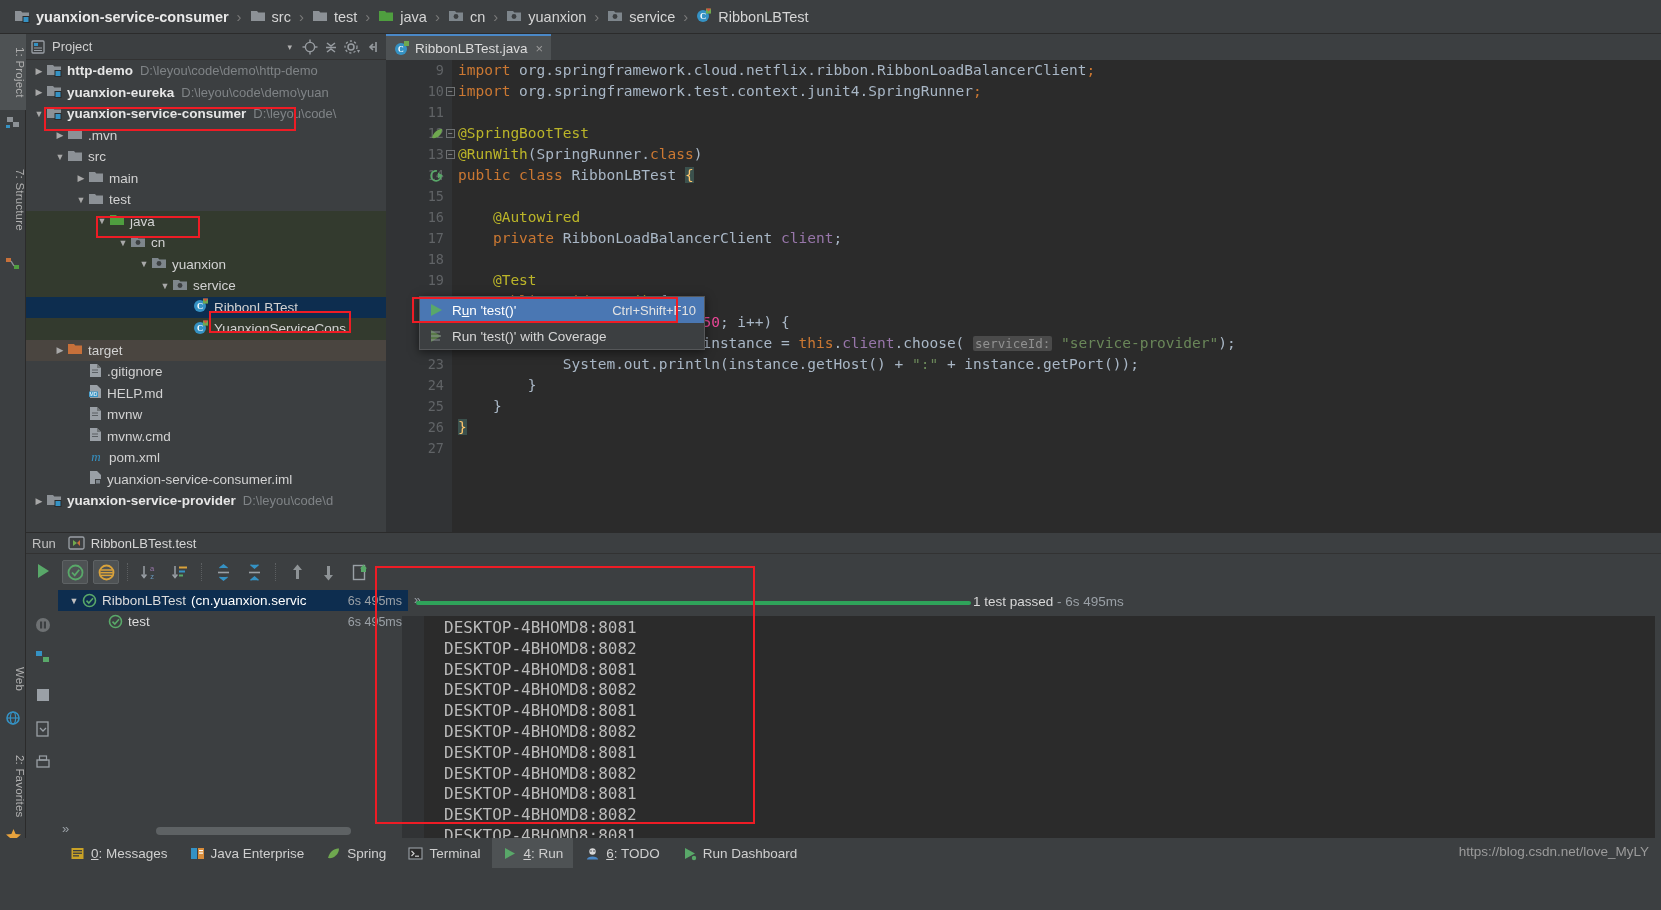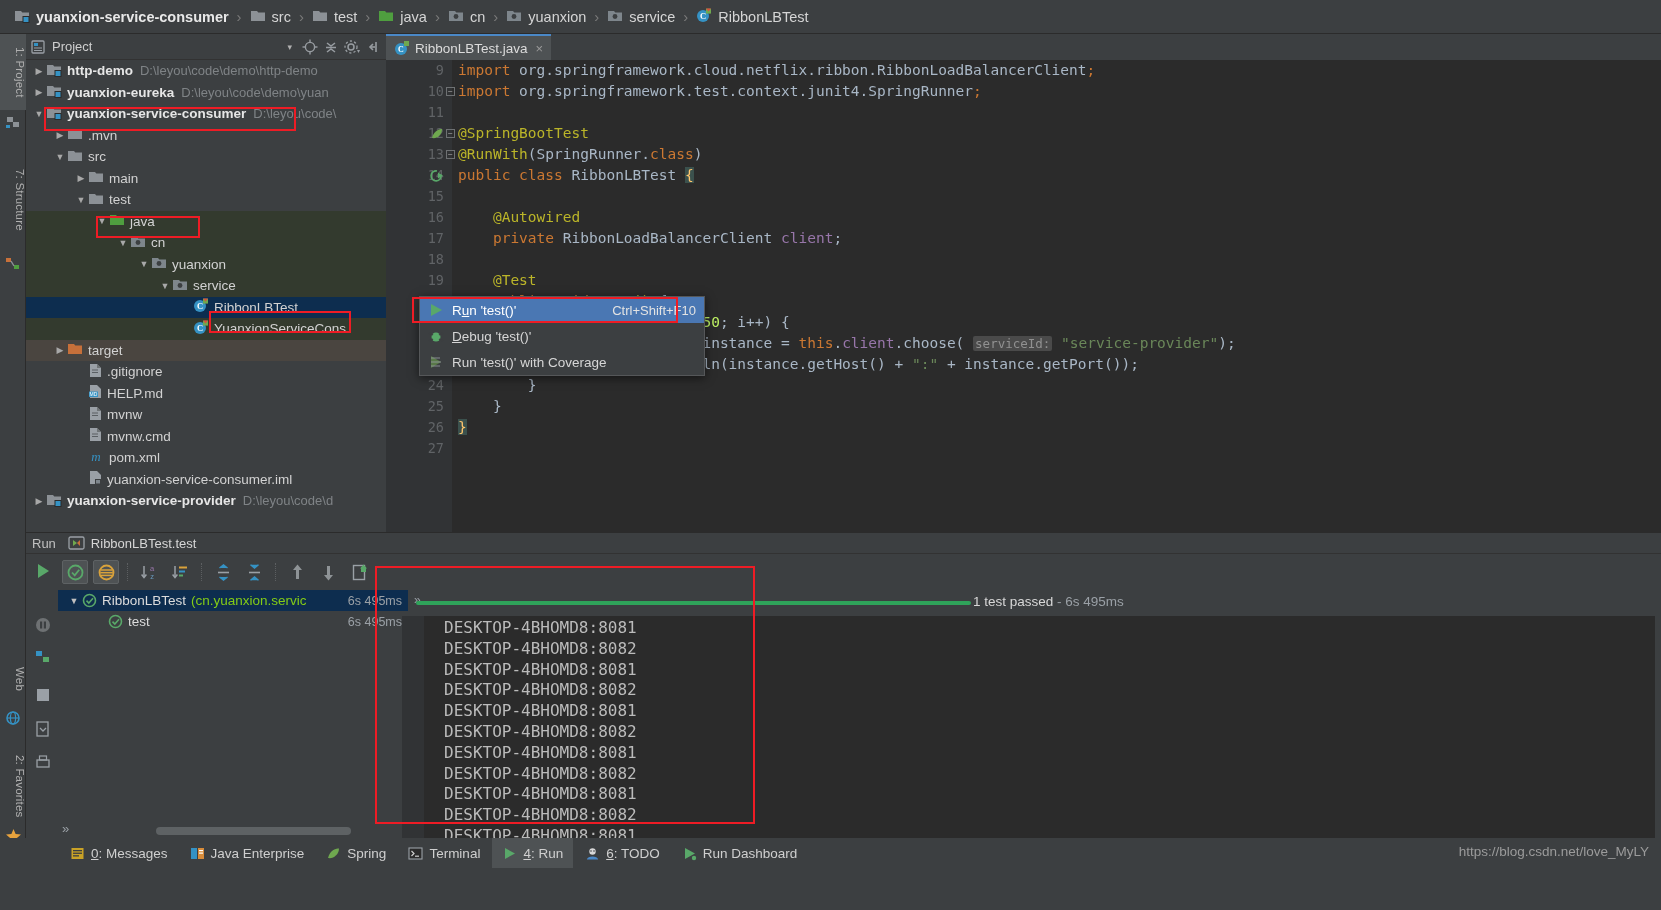--- a/index.html
+++ b/index.html
@@ -75,21 +75,21 @@
   .code-area { position:absolute; top:26px; left:0; width:1275px; height:472px;
                background:#2b2b2b; font-family:"DejaVu Sans Mono", monospace; font-size:14.5px; }
   .gutter { position:absolute; left:0; top:0; width:66px; height:472px; background:#313335; }
   .gline { position:absolute; right:8px; color:#606366; font-size:13.5px;
            font-family:"DejaVu Sans Mono", monospace; }
   .gicon { position:absolute; left:44px; width:14px; height:14px; }
   .codeline { position:absolute; left:72px; white-space:pre; color:#a9b7c6; }
   .k { color:#cc7832; }          
   .ann { color:#bbb529; }        
   .str { color:#6a8759; }        
-  .num { color:#bef264; }        
+  .num { color:#ec4899; }        
   .fld { color:#9876aa; }        
   .cls { color:#a9b7c6; }
   .brace-hl { background:#3b514d; color:#ffc66d; }
   .param-hint { background:#4a4a4a; color:#919191; font-size:12.5px; border-radius:2px; padding:0 2px;}
   .fold { position:absolute; left:60px; width:9px; height:9px; border:1px solid #6e7173;
           color:#999; font-size:8px; line-height:7px; text-align:center; }
 
   
   .ctx-menu {
     position:absolute; left:419px; top:296px; width:286px; background:#3c3f41;
@@ -113,21 +113,21 @@
                      display:flex; align-items:center; gap:5px; padding-left:4px; }
   .tbbtn { width:26px; height:24px; position:relative; display:flex; align-items:center; justify-content:center; }
   .tbbtn.pressed { background:#4e5254; border:1px solid #5e6264; border-radius:2px; }
   .tb-sep { width:1px; height:18px; border-left:1px dotted #5c5f61; margin:0 3px; }
 
   .test-tree { position:absolute; left:32px; top:58px; width:350px; height:248px; background:#3c3f41; }
   .ttrow { height:21px; display:flex; align-items:center; white-space:nowrap; font-size:13.5px; padding-left:8px; }
   .ttrow.sel { background:#0d2d4f; }
   .ttrow .tt-arrow { width:16px; text-align:center; color:#c0c0c0; font-size:9px; }
   .ttrow .tt-name { color:#dcdcdc; margin-left:4px; }
-  .ttrow .tt-pkg { color:#84cc16; margin-left:5px; }
+  .ttrow .tt-pkg { color:#ffffff; margin-left:5px; }
   .ttrow .tt-time { margin-left:auto; color:#9aa0a6; font-size:12.5px; padding-right:6px; }
 
   .console-head { position:absolute; left:382px; top:58px; width:1253px; height:26px;
                   background:#3c3f41; display:flex; align-items:center; }
   .prog-track { position:absolute; left:8px; top:11px; width:555px; height:4px; background:#2fa35a; border-radius:2px; }
   .pass-text { position:absolute; left:565px; top:4px; font-size:13.5px; color:#d8d8d8; }
   .pass-time { color:#9aa0a6; }
   .chev { position:absolute; left:-6px; top:3px; color:#9aa0a6; font-size:12px; }
 
   .console { position:absolute; left:376px; top:84px; width:1253px; height:250px;
@@ -600,30 +600,20 @@
   <div class="ctx-menu" id="ctx-menu">
       <div class="ctx-item active">
         <span class="ctx-ico"><svg width="16" height="16" viewBox="0 0 16 16">
             <polygon points="3,2 3,14 14,8" fill="#59a869"></polygon>
           </svg></span>
         <span>R<span class="u">u</span>n 'test()'</span>
         <span class="ctx-shortcut">Ctrl+Shift+F10</span>
       </div>
       <div class="ctx-item">
         <span class="ctx-ico"><svg width="16" height="16" viewBox="0 0 16 16">
-            <ellipse cx="8" cy="9" rx="4.5" ry="4.5" fill="#59a869"></ellipse>
-            <line x1="1" y1="5" x2="5" y2="7" stroke="#3c3f41" stroke-width="1.3"></line>
-            <line x1="15" y1="5" x2="11" y2="7" stroke="#3c3f41" stroke-width="1.3"></line>
-            <line x1="1" y1="13" x2="5" y2="11" stroke="#3c3f41" stroke-width="1.3"></line>
-            <line x1="15" y1="13" x2="11" y2="11" stroke="#3c3f41" stroke-width="1.3"></line>
-          </svg></span>
-        <span><span class="u">D</span>ebug 'test()'</span>
-      </div>
-      <div class="ctx-item">
-        <span class="ctx-ico"><svg width="16" height="16" viewBox="0 0 16 16">
             <polygon points="3,2 3,14 13,8" fill="#6fa84f" opacity="0.55"></polygon>
             <line x1="3" y1="4" x2="12" y2="4" stroke="#9aa0a6" stroke-width="0.8"></line>
             <line x1="3" y1="8" x2="13" y2="8" stroke="#9aa0a6" stroke-width="0.8"></line>
             <line x1="3" y1="12" x2="12" y2="12" stroke="#9aa0a6" stroke-width="0.8"></line>
           </svg></span>
         <span>Run 'test()' with Coverage</span>
       </div>
     </div>
 
   <div class="run-panel">

